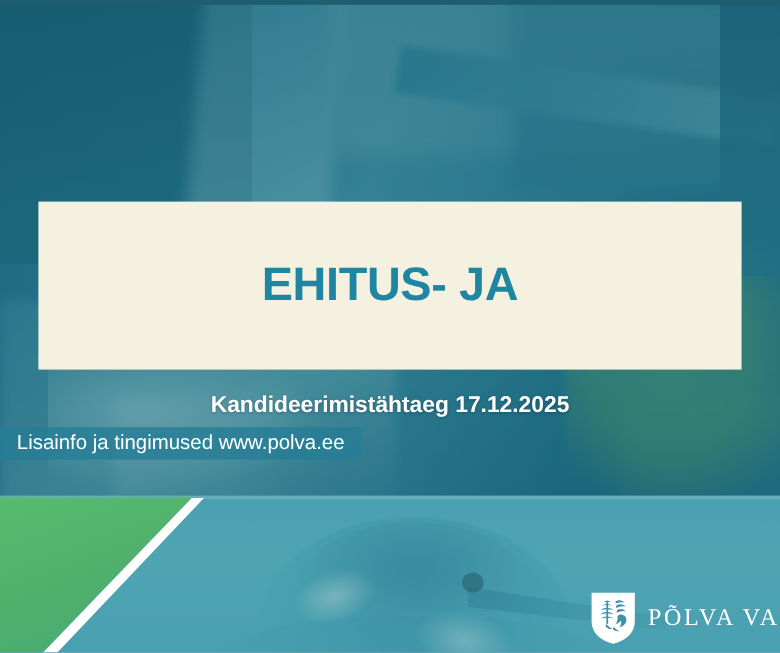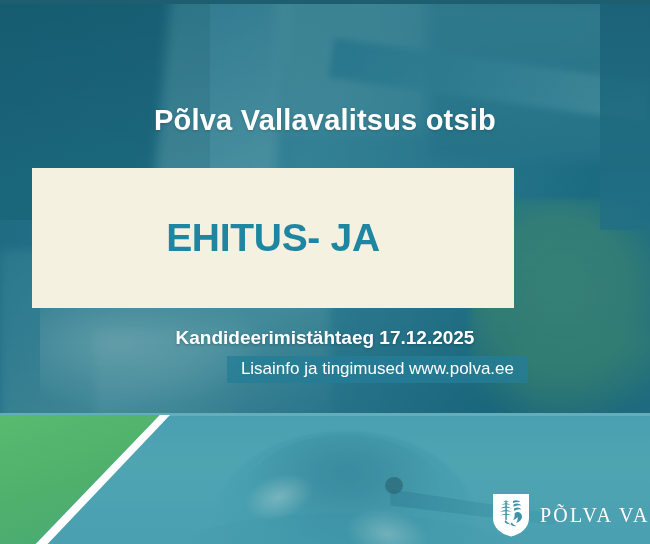--- a/index.html
+++ b/index.html
@@ -89,21 +89,21 @@
     font-size: 29px;
     font-weight: bold;
     letter-spacing: .2px;
     z-index: 5;
     text-shadow: 0 1px 3px rgba(0,0,0,.18);
   }
 
   .cream-box {
     position: absolute;
     left: 32px; top: 168px;
-    width: 482px; height: 140px;
+    width: 586px; height: 140px;
     background: #f5f1e0;
     z-index: 5;
     display: flex;
     flex-direction: column;
     align-items: center;
     justify-content: center;
   }
   .cream-box .title-line {
     color: #1e86a1;
     font-weight: bold;
@@ -127,24 +127,23 @@
     color: #ffffff;
     font-size: 19px;
     font-weight: bold;
     z-index: 5;
     text-shadow: 0 1px 3px rgba(0,0,0,.25);
   }
 
   .info-stack {
     position: absolute;
     left: 0; top: 356px;
-    width: 528px;
+    width: 625px;
     z-index: 5;
     display: flex;
-    flex-direction: column;
     align-items: flex-end;
   }
   .info-line {
     background: rgba(37,125,150,.80);
     color: #ffffff;
     font-size: 17px;
     line-height: 22px;
     padding: 2px 14px 3px 14px;
     white-space: nowrap;
   }
@@ -279,21 +278,20 @@
     <div class="ph ph-9"></div>
     <div class="ph ph-10"></div>
     <div class="ph ph-11"></div>
     <div class="ph ph-12"></div>
     <div class="wash"></div>
     <div class="wash2"></div>
   </div>
 
   <div class="top-strip"></div>
 
-  <div class="kicker">Põlva Vallavalitsus otsib</div>
 
   <div class="cream-box">
     <div class="title-line">EHITUS- JA</div>
   </div>
 
   <div class="deadline">Kandideerimistähtaeg  17.12.2025</div>
 
   <div class="info-stack">
     <div class="info-line">Lisainfo ja tingimused www.polva.ee</div>
   </div>

